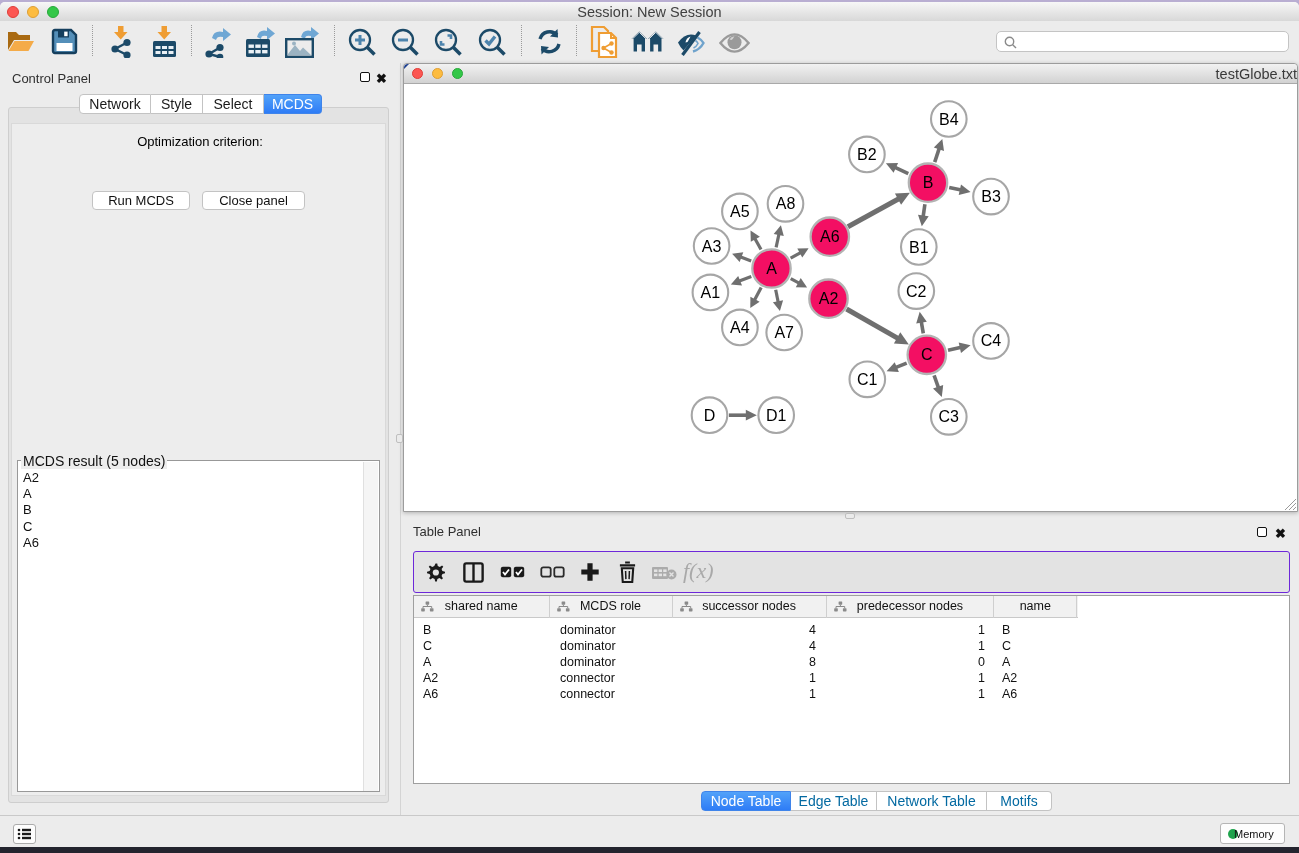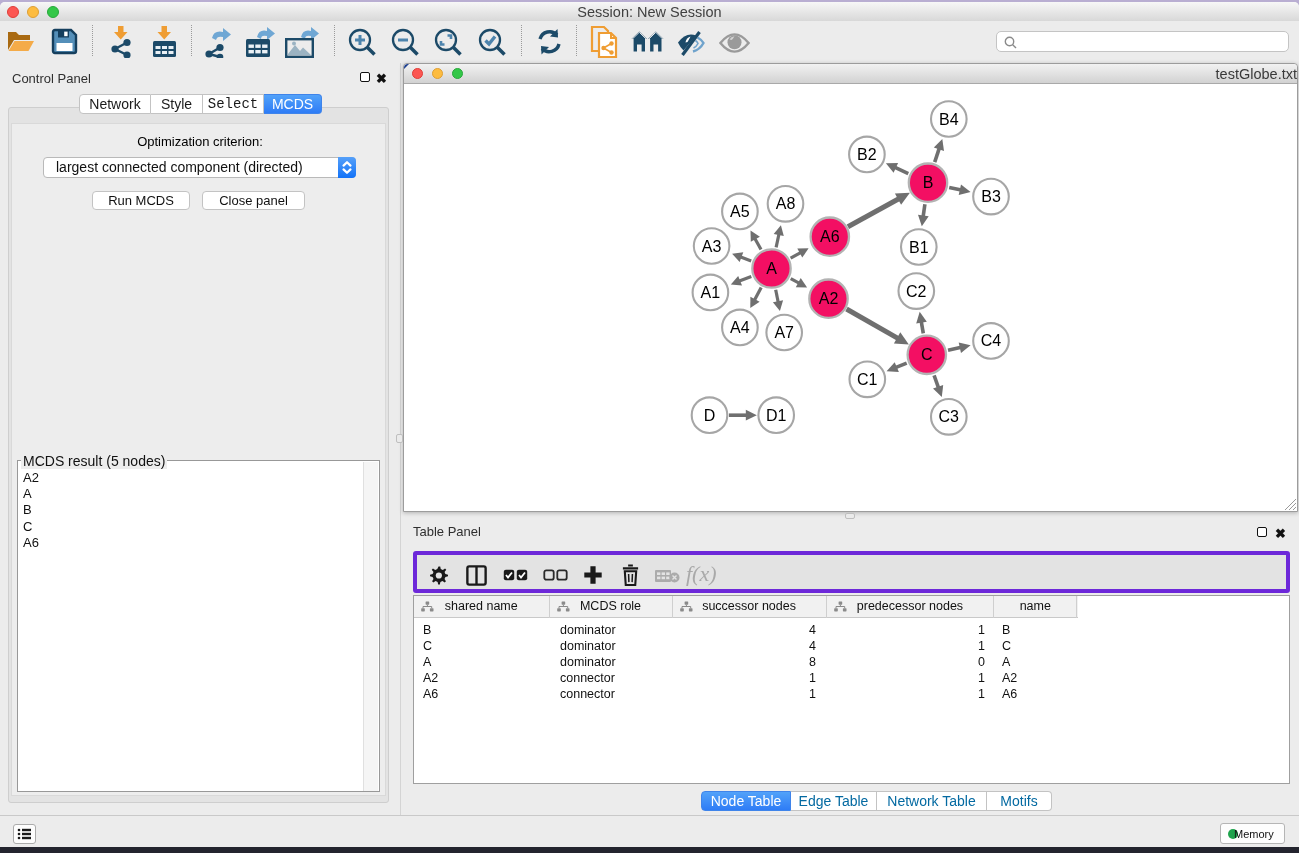--- a/index.html
+++ b/index.html
@@ -56,21 +56,21 @@
   border:1px solid #9c9c9c; border-radius:4px 4px 0 0; box-shadow:0 1px 4px rgba(0,0,0,0.25); }
 #nw-titlebar { position:absolute; left:0; top:0; width:893px; height:20px; border-radius:4px 4px 0 0;
   background:linear-gradient(#f2f2f2,#d2d2d2); border-bottom:1px solid #a9a9a9; }
 #nw-title { position:absolute; top:2px; left:0; width:100%; text-align:right; font-size:14.5px; color:#393939; }
 .nwtl { position:absolute; top:4px; width:11px; height:11px; border-radius:50%; }
 #nw-content { position:absolute; left:0; top:20px; width:893px; height:427px; background:#fff; }
 
 #tpanel { position:absolute; left:400px; top:510px; width:899px; height:303px; }
 #tp-title { position:absolute; left:13px; top:12px; font-size:13px; color:#2f2f2f; }
 #tp-toolbar { position:absolute; left:13px; top:39px; width:877px; height:42px; background:#e3e3e3;
-  border:4px solid #6d28d9; border-radius:3px; }
+  border:1px solid #6d28d9; border-radius:3px; }
 #tp-table { position:absolute; left:13px; top:83px; width:877px; height:189px; background:#fff; border:1px solid #9f9f9f; }
 #tp-header { position:absolute; left:0; top:0; width:664px; height:22px; background:#f1f1f1; border-bottom:1px solid #c9c9c9; font-size:12.5px; color:#111; }
 .hcell { position:absolute; top:0; height:22px; border-right:1px solid #cfcfcf; }
 .hlabel { position:absolute; top:3px; width:100%; text-align:center; }
 .rowtext { position:absolute; font-size:12.5px; color:#111; line-height:16px; white-space:pre; }
 #bottomtabs { position:absolute; left:273px; top:279px; height:20px; display:flex; font-size:14px;padding-left:28px; }
 .btab { background:#fff; border:1px solid #c3c3c3; border-left:none; color:#0369a1; height:20px; line-height:18px; text-align:center; }
 .btab.sel { background:linear-gradient(#52a2f9,#2e7cf6); color:#fff; border-color:#3f84ea; border-radius:4px 0 0 4px; border-left:1px solid #3f84ea; }
 .btab:last-child { border-radius:0 4px 4px 0; }
 
@@ -223,30 +223,24 @@
 
   <div id="cpanel">
     <div id="cpanel-title">Control Panel</div>
     <div class="pbtn-sq" style="left:360px; top:9px;"></div>
     <div class="pbtn-x" style="left:376px; top:11px;">✖</div>
     <div id="cp-box"></div>
     <div id="cp-inner"></div>
     <div id="tabs">
       <div class="tab" style="width:72px;">Network</div>
       <div class="tab" style="width:52px;">Style</div>
-      <div class="tab" style="width:61px;font-family:Liberation Mono, monospace;">Select</div>
+      <div class="tab" style="width:61px;">Select</div>
       <div class="tab sel" style="width:58px;">MCDS</div>
     </div>
     <div id="optlabel">Optimization criterion:</div>
-    <div id="dropdown">largest connected component (directed)
-      <div id="dd-step"><svg width="18" height="21" viewBox="0 0 18 21">
-            <path d="M5.5 8.6 L9 5.2 L12.5 8.6" fill="none" stroke="#fff" stroke-width="2.2" stroke-linecap="round" stroke-linejoin="round"></path>
-            <path d="M5.5 12.4 L9 15.8 L12.5 12.4" fill="none" stroke="#fff" stroke-width="2.2" stroke-linecap="round" stroke-linejoin="round"></path>
-          </svg></div>
-    </div>
     <div class="btn" id="btn-run">Run MCDS</div>
     <div class="btn" id="btn-close">Close panel</div>
     <div id="result-box">
       <div id="result-list">A2
 A
 B
 C
 A6</div>
       <div id="result-scroll"></div>
     </div>

